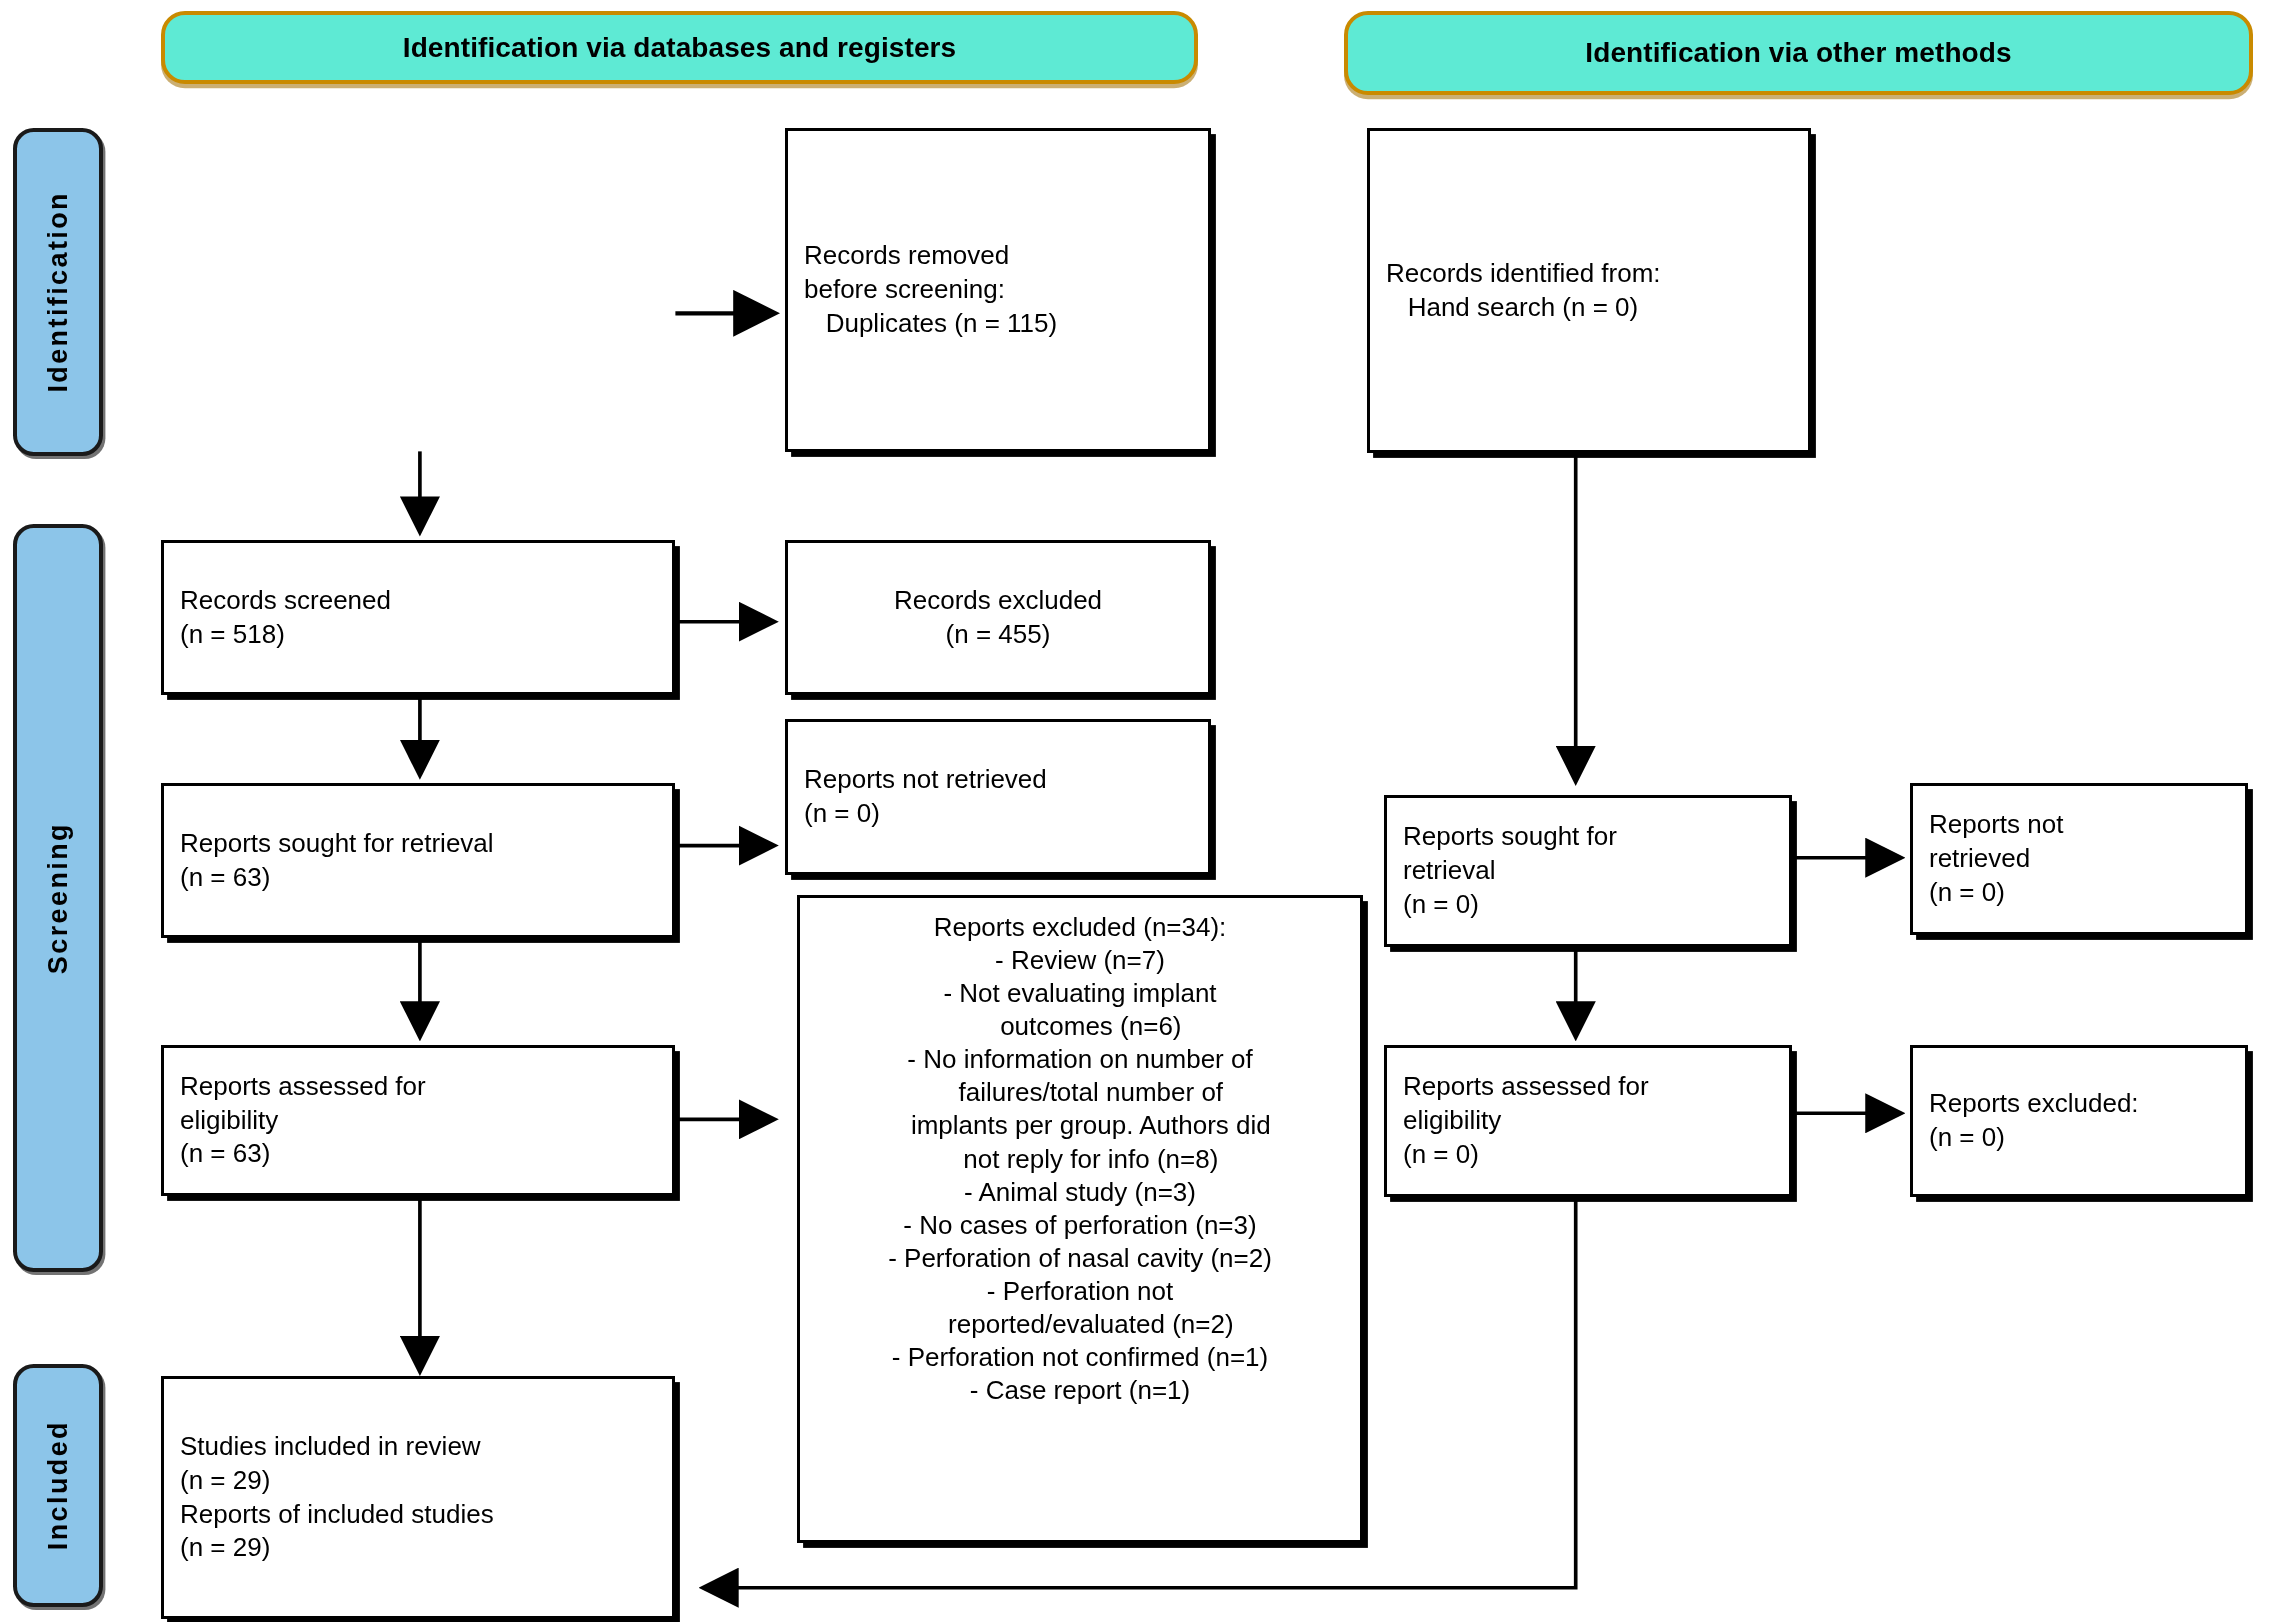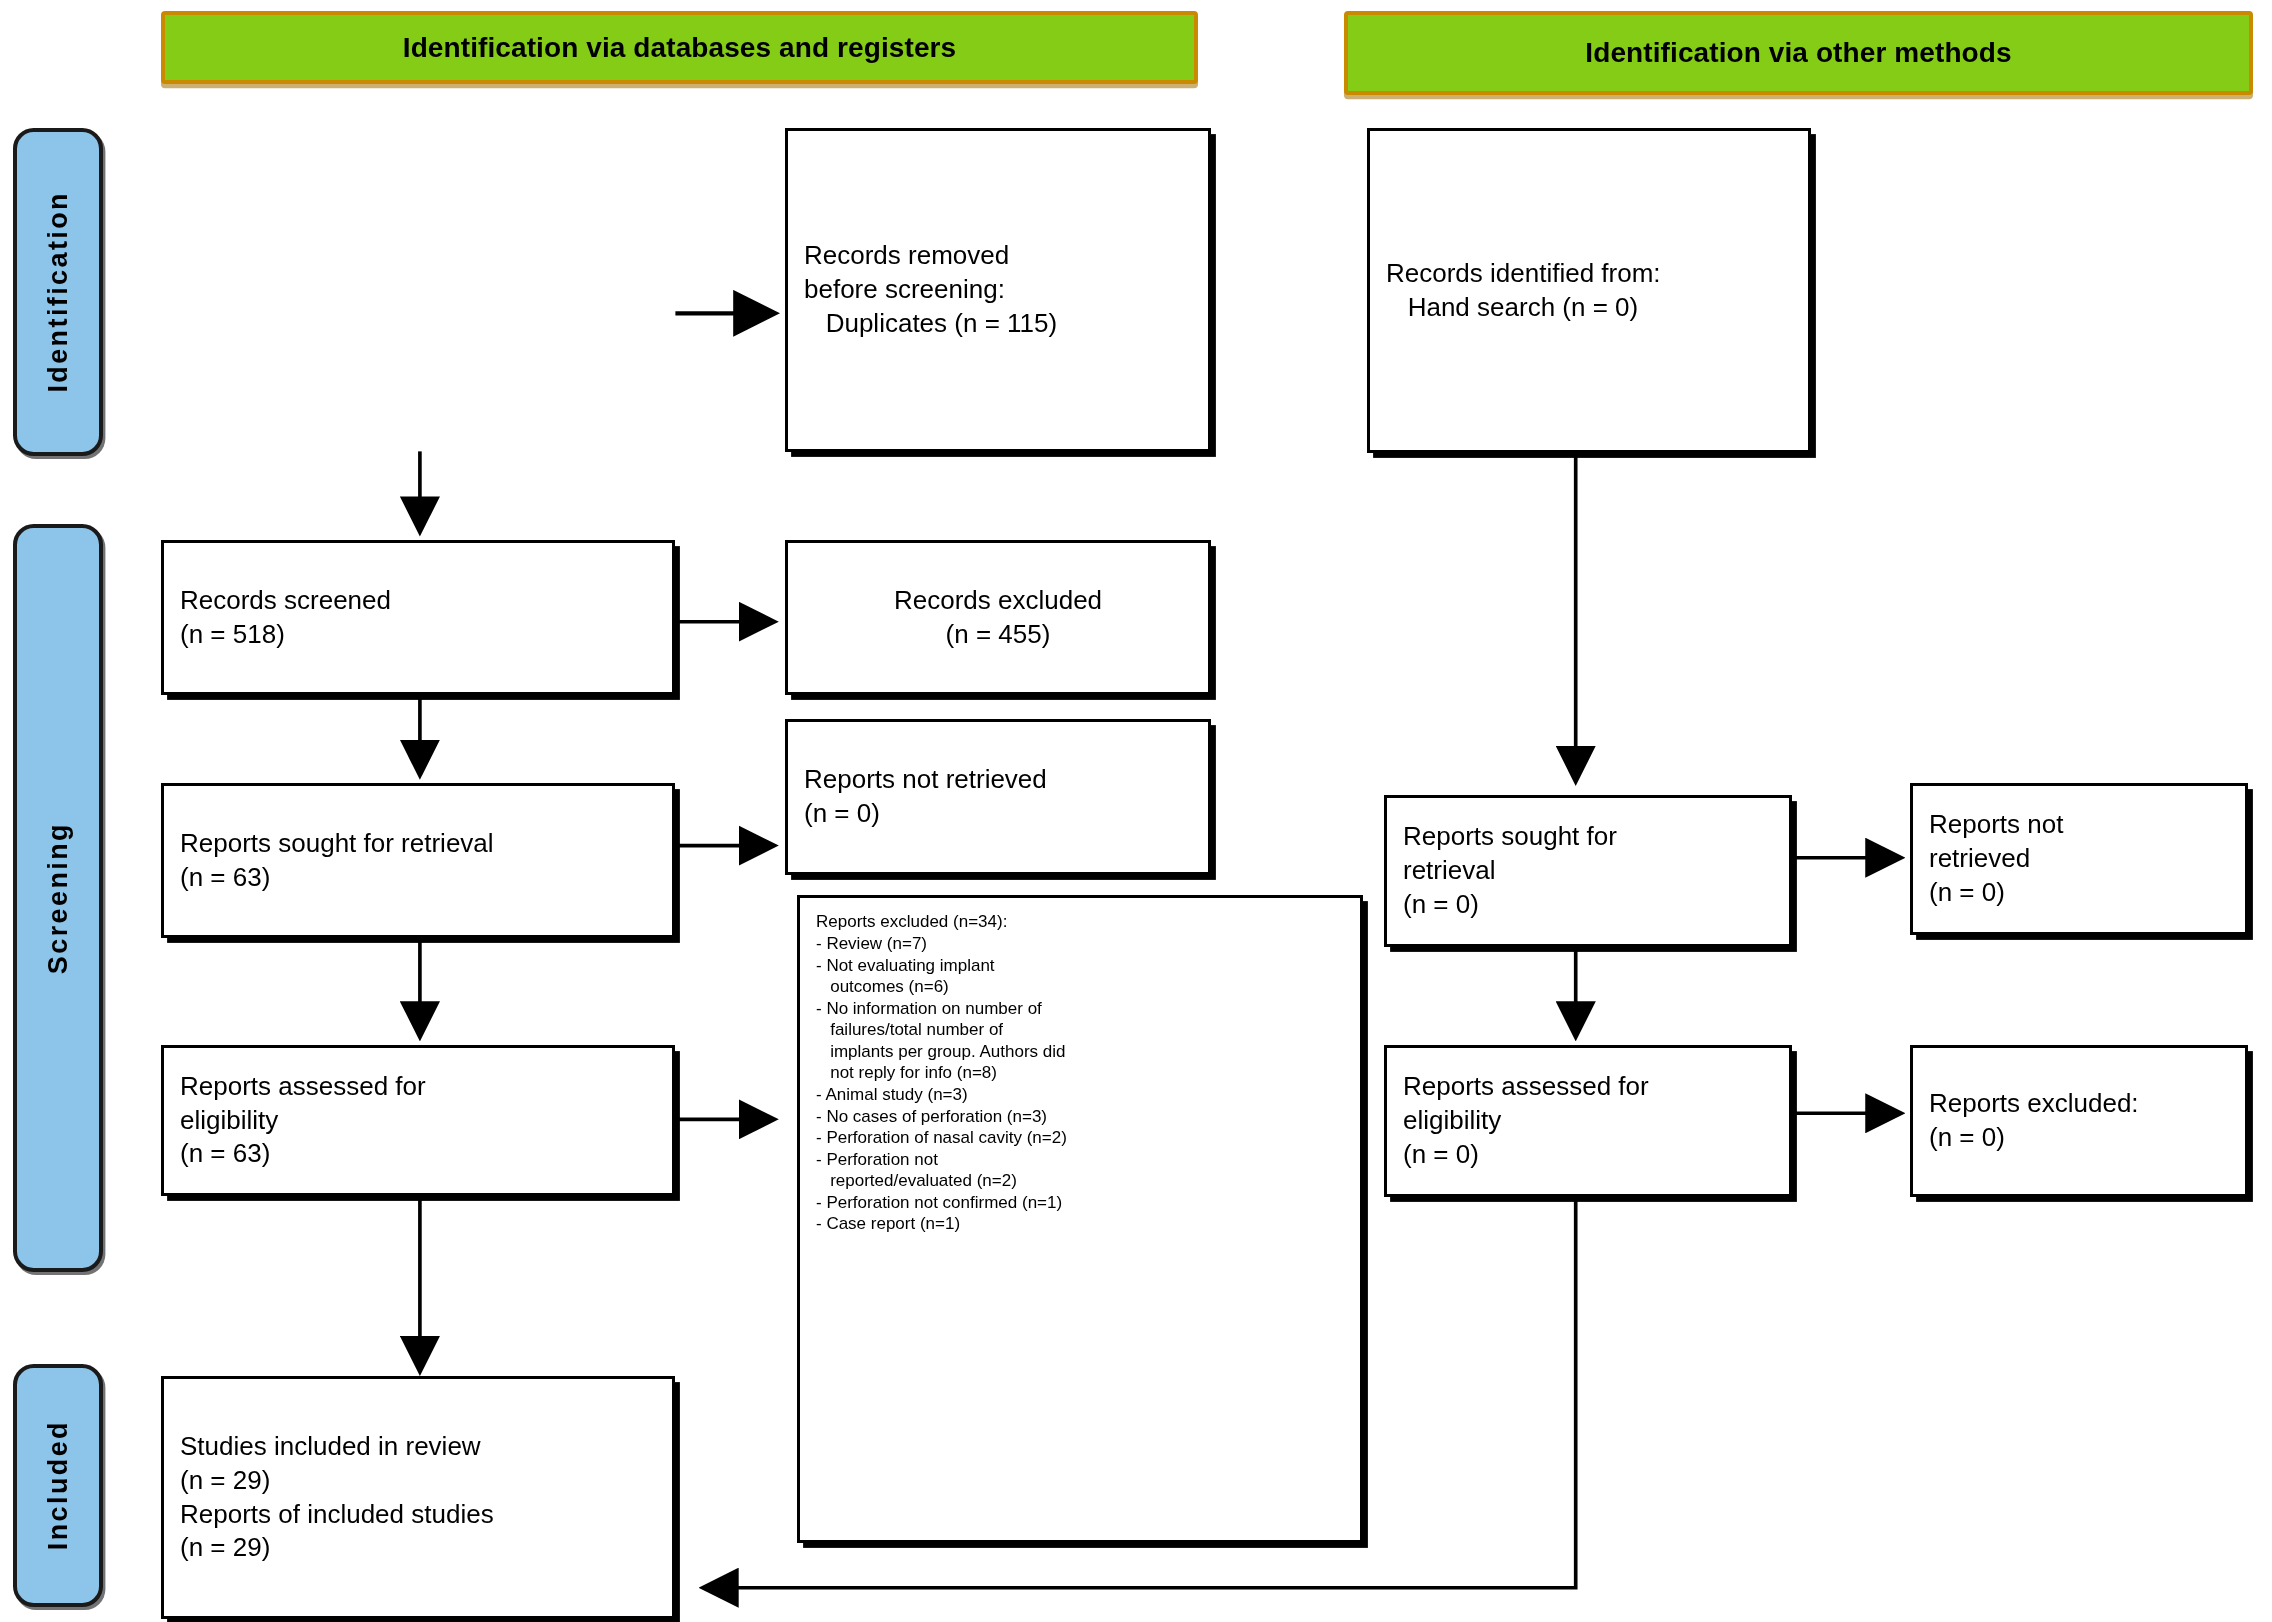--- a/index.html
+++ b/index.html
@@ -10,23 +10,23 @@
     position:relative;
     width:2273px;
     height:1623px;
     background:#ffffff;
     overflow:hidden;
   }
 
   
   .banner{
     position:absolute;
-    background:#84cc16;
+    background:#5eead4;
     border:4.3px solid #C98A00;
-    border-radius:4px;
+    border-radius:24px;
     box-shadow:0 4.3px 0 rgba(160,110,0,.55);
     display:flex;
     align-items:center;
     justify-content:center;
     text-align:center;
     color:#000;
     font-weight:bold;
     font-size:28px;
     letter-spacing:0.1px;
     box-sizing:border-box;
@@ -64,21 +64,21 @@
     padding:13.4px 16px;
     font-size:26px;
     line-height:1.30;
     color:#000;
     white-space:pre-wrap;
     display:flex;
     flex-direction:column;
     justify-content:center;
     overflow:hidden;
   }
-  .box.tight{ font-size:17px; line-height:1.27; }
+  .box.tight{ font-size:26px; line-height:1.27;text-align:center; }
   .box.top-align{ justify-content:flex-start; }
 
   
   #wires{
     position:absolute;
     left:0; top:0;
     width:2273px;
     height:1623px;
     pointer-events:none;
   }

